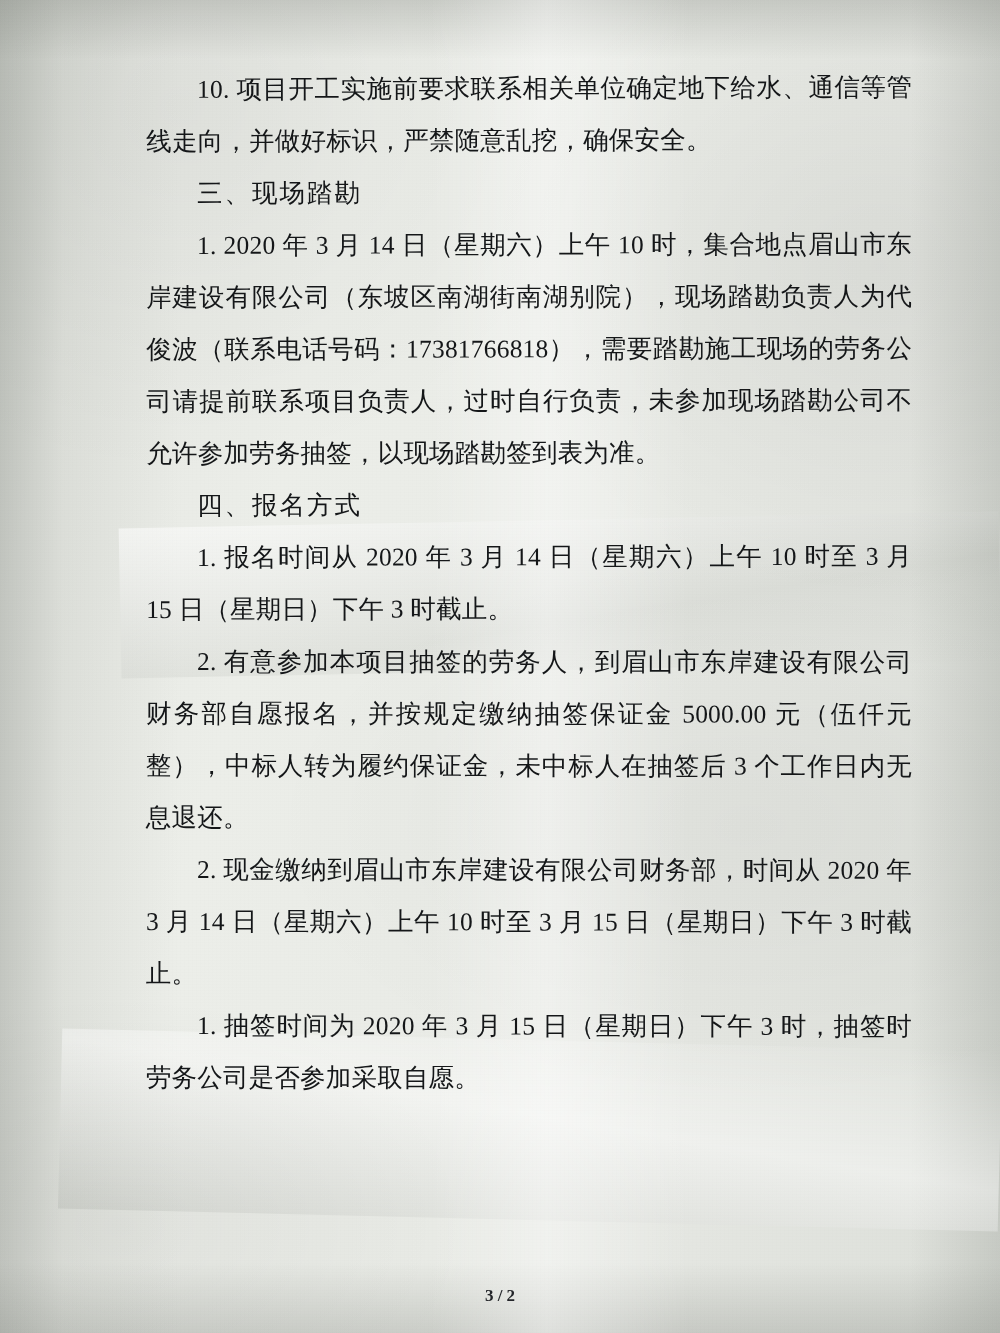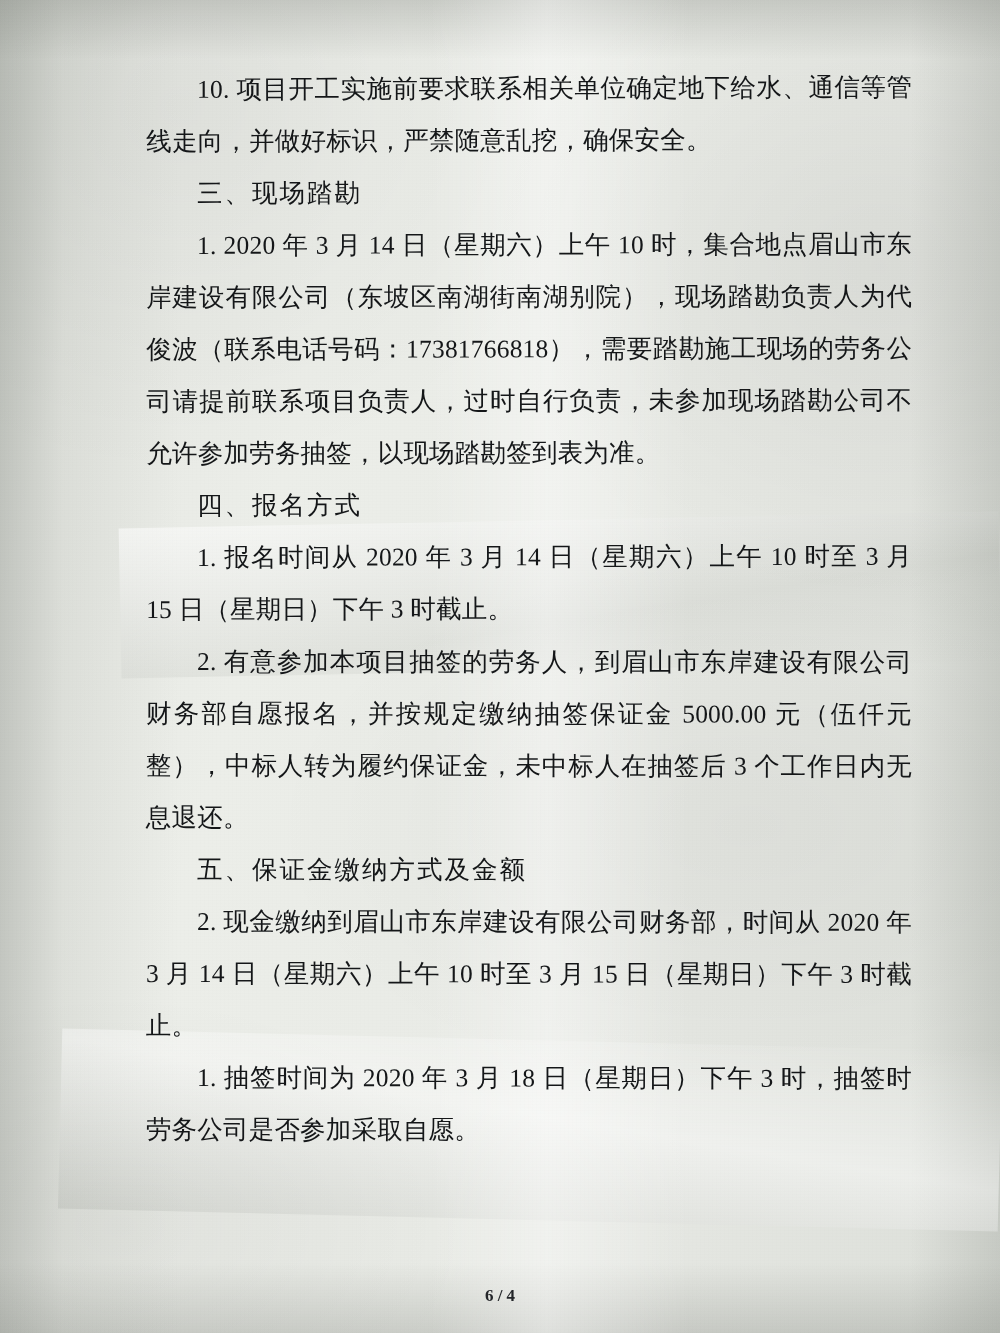--- a/index.html
+++ b/index.html
@@ -125,21 +125,20 @@
   <div class="crease c6"></div>
   <div class="crease c7"></div>
 
   <div id="doc">
     <p class="para sk1">10. 项目开工实施前要求联系相关单位确定地下给水、通信等管线走向，并做好标识，严禁随意乱挖，确保安全。</p>
     <p class="para heading sk1">三、现场踏勘</p>
     <p class="para sk2">1. 2020 年 3 月 14 日（星期六）上午 10 时，集合地点眉山市东岸建设有限公司（东坡区南湖街南湖别院），现场踏勘负责人为代俊波（联系电话号码：17381766818），需要踏勘施工现场的劳务公司请提前联系项目负责人，过时自行负责，未参加现场踏勘公司不允许参加劳务抽签，以现场踏勘签到表为准。</p>
     <p class="para heading sk2">四、报名方式</p>
     <p class="para sk2">1. 报名时间从 2020 年 3 月 14 日（星期六）上午 10 时至 3 月 15 日（星期日）下午 3 时截止。</p>
     <p class="para sk3">2. 有意参加本项目抽签的劳务人，到眉山市东岸建设有限公司财务部自愿报名，并按规定缴纳抽签保证金 5000.00 元（伍仟元整），中标人转为履约保证金，未中标人在抽签后 3 个工作日内无息退还。</p>
-    <p class="para heading sk3">五、保证金缴纳方式及金额</p>
     <p class="para sk3">2. 现金缴纳到眉山市东岸建设有限公司财务部，时间从 2020 年 3 月 14 日（星期六）上午 10 时至 3 月 15 日（星期日）下午 3 时截止。</p>
-    <p class="para sk3">1. 抽签时间为 2020 年 3 月 18 日（星期日）下午 3 时，抽签时劳务公司是否参加采取自愿。</p>
+    <p class="para sk3">1. 抽签时间为 2020 年 3 月 15 日（星期日）下午 3 时，抽签时劳务公司是否参加采取自愿。</p>
   </div>
 
-  <div id="pagenum">6 / 4</div>
+  <div id="pagenum">3 / 2</div>
 
   <div id="grain"></div>
 </div>
 
 </body></html>

